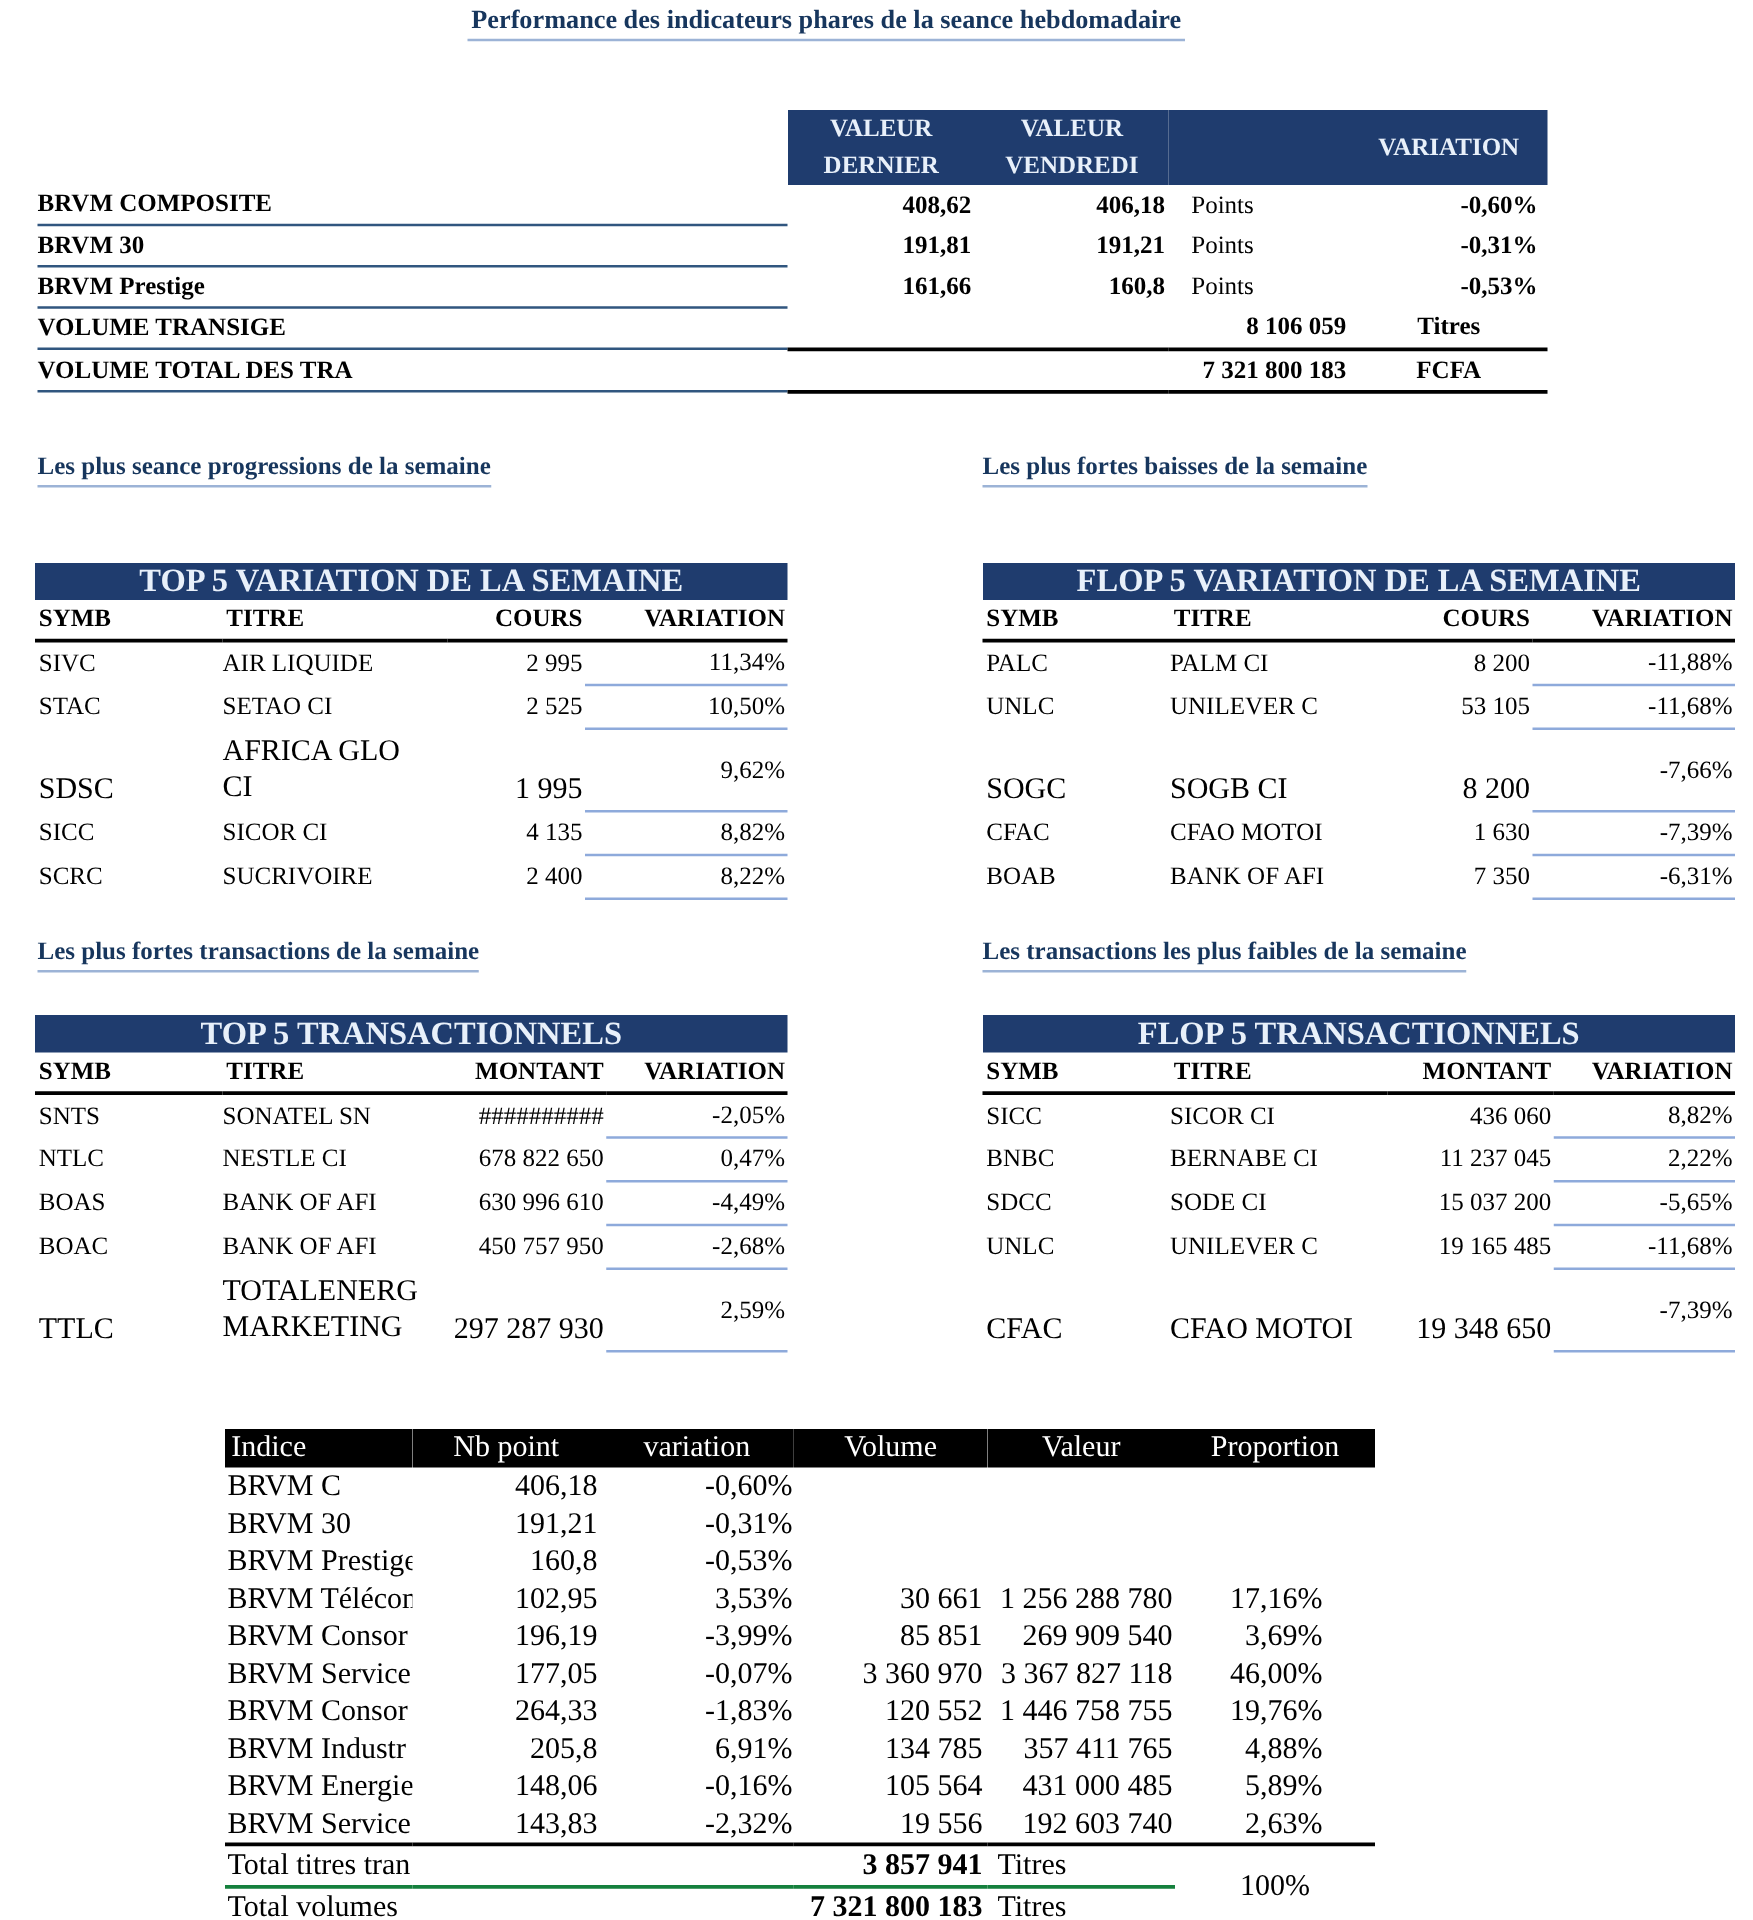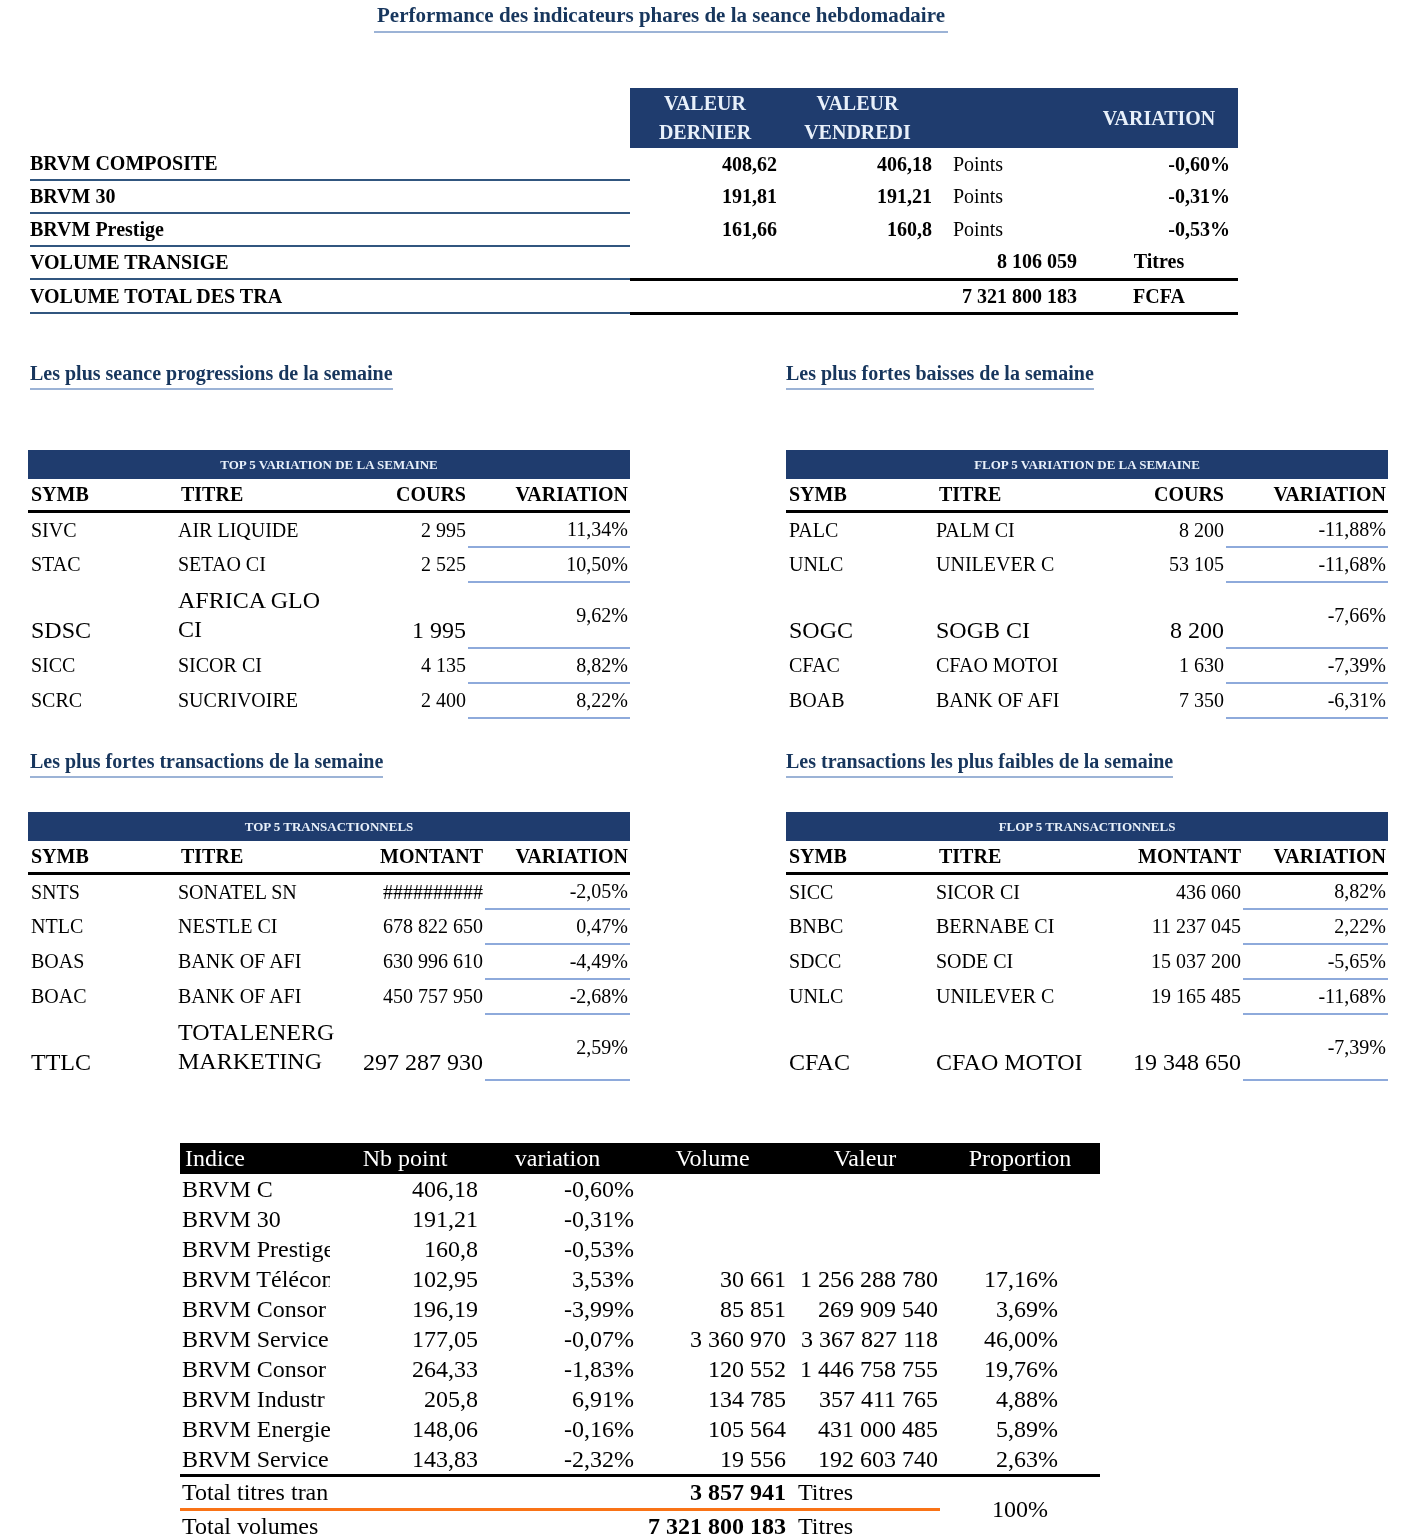--- a/index.html
+++ b/index.html
@@ -44,21 +44,21 @@
 
   
   .mini { position:absolute; width:602px; font-size:20px; }
   .t-topvar  { left:28px;  top:450px; }
   .t-flopvar { left:786px; top:450px; }
   .t-toptr   { left:28px;  top:812px; }
   .t-floptr  { left:786px; top:812px; }
   .mini td, .mini th { padding:0; overflow:hidden; white-space:nowrap; }
   .mini .band td {
     background:#1F3C6E; color:#E8F0FA; font-weight:bold; text-align:center;
-    height:29px; font-size:13px;
+    height:29px; font-size:26px;
   }
   .mini thead th.colh {
     height:31px; font-weight:bold; font-size:20px; border-bottom:3px solid #000;
   }
   .mini th.l { text-align:left; padding-left:3px; }
   .mini th.r { text-align:right; padding-right:2px; }
   .mini tbody td { height:33px; vertical-align:middle; }
   .mini .symb { text-align:left; padding-left:3px;margin-top:12px; }
   .mini .titre { text-align:left; }
   .mini .titre div { line-height:29px; }
@@ -81,21 +81,21 @@
   .bot .r   { text-align:right; }
   .bot .nbp { padding-right:2px; }
   .bot .vr  { padding-right:1px; }
   .bot .vol { padding-right:4px; }
   .bot .val { padding-right:2px; }
   .bot .pro { text-align:right; padding-right:42px; }
   .bot tr.sep td { border-bottom:3px solid #000; }
   .bot .tot-lbl { text-align:left; padding-left:2px; }
   .bot .tot-val { text-align:right; font-weight:bold; padding-right:4px; }
   .bot .tot-unit { text-align:left; padding-left:8px; }
-  .bot tr.t1 td.mid { border-bottom:3px solid #f97316; }
+  .bot tr.t1 td.mid { border-bottom:3px solid #15803d; }
   .bot tr.t2 td { border-bottom:3px solid #000; height:31px; }
   .bot td.pct { text-align:center; vertical-align:middle; border-bottom:3px solid #000; }
   .bot tr.t1 td { height:31px; }
 </style>
 </head>
 <body>
 
 <div class="page">
 
   <div class="title-wrap">

